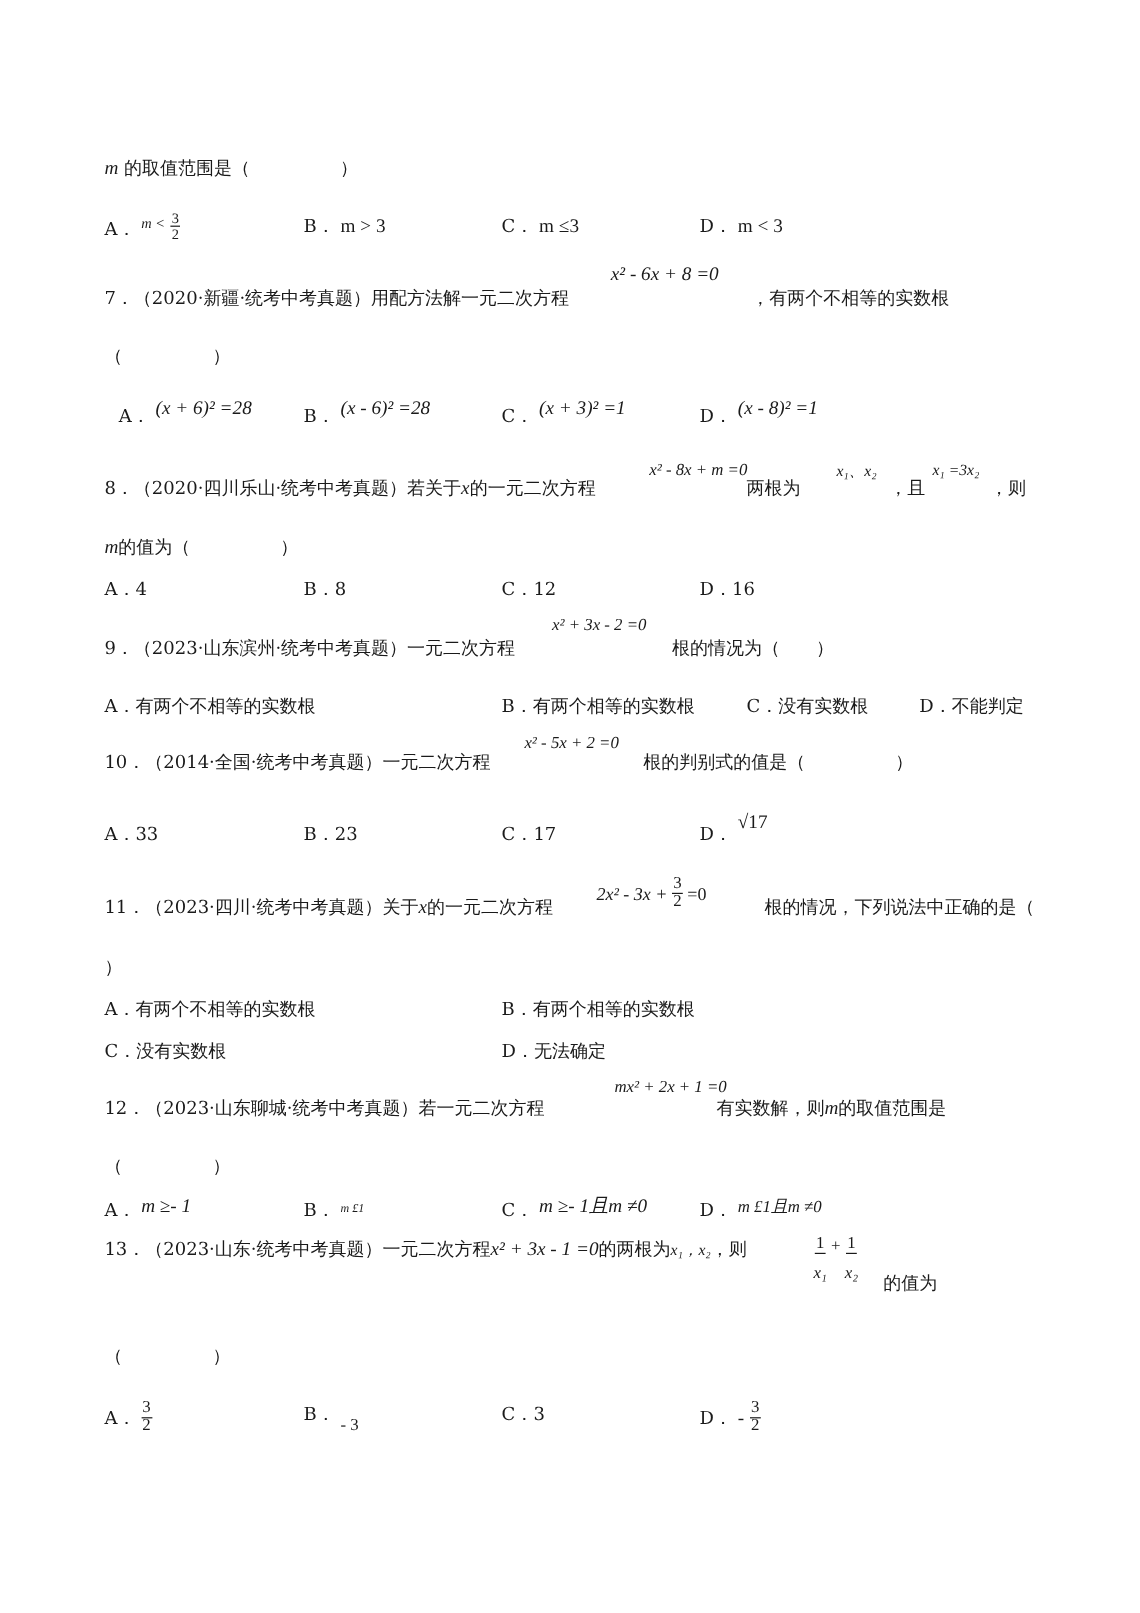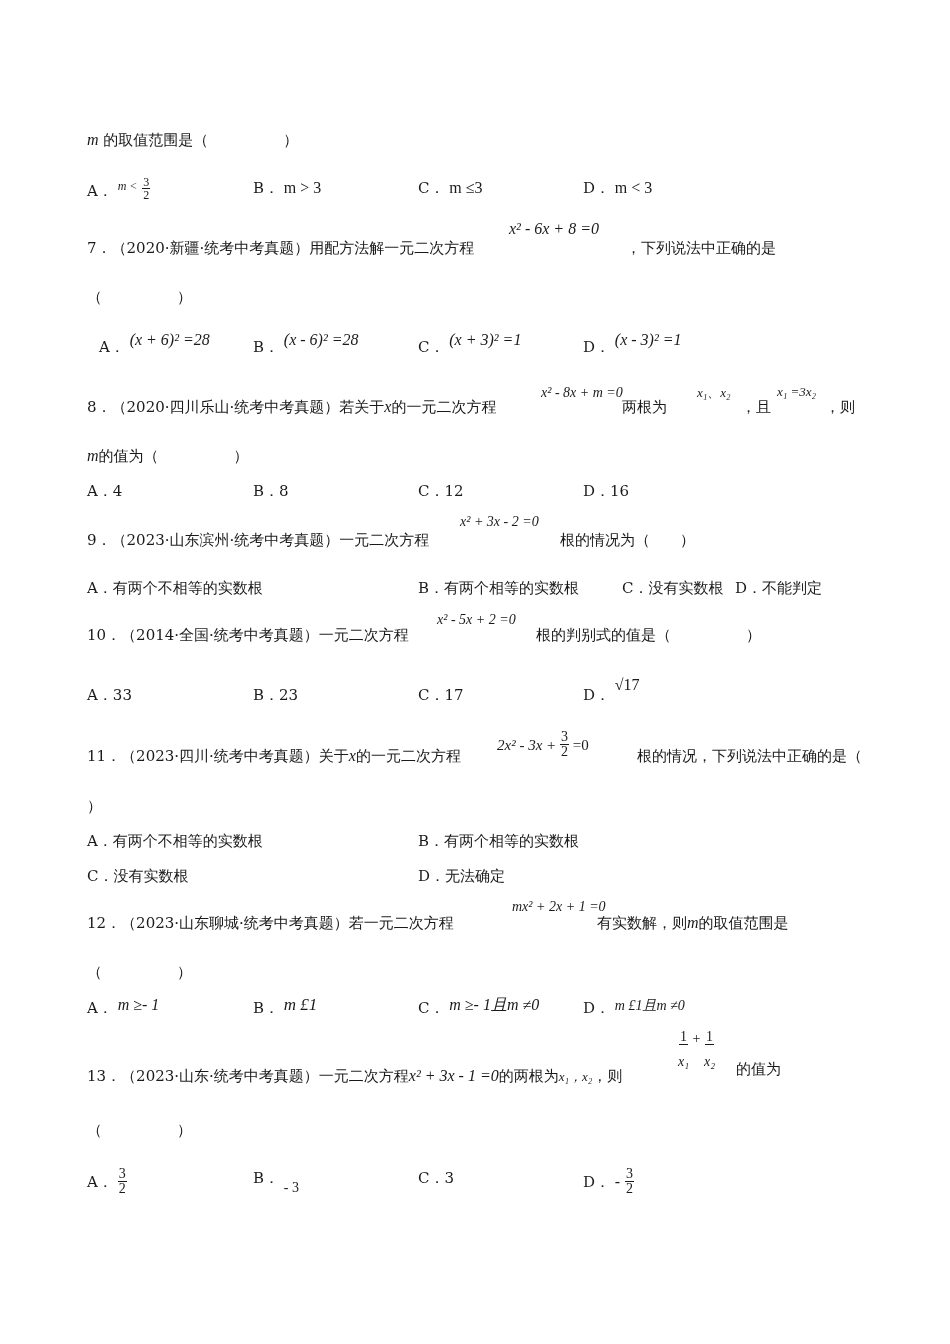--- a/index.html
+++ b/index.html
@@ -42,37 +42,37 @@
 </div>
 <div class="opt" style="left:583px; top:178px">
   <span>D．</span>
   <span class="m">m &lt; 3</span>
 </div>
 
 <div class="line" style="top:238px">
   <span>7．</span><span>（2020·新疆·统考中考真题）</span><span>用配方法解一元二次方程</span>
 </div>
 <div class="math mi" style="left:509px; top:220px">x² - 6x + 8 =0</div>
-<div class="abs" style="left:626px; top:238px">，下列说法中正确的是</div>
+<div class="abs" style="left:626px; top:238px">，有两个不相等的实数根</div>
 <div class="line" style="top:287px">（　　　　　）</div>
 <div class="opt" style="left:99px; top:330px">
   <span style="position:relative; top:7px">A．</span>
   <span class="m mi">(x + 6)² =28</span>
 </div>
 <div class="opt" style="left:253px; top:330px">
   <span style="position:relative; top:7px">B．</span>
   <span class="m mi">(x - 6)² =28</span>
 </div>
 <div class="opt" style="left:418px; top:330px">
   <span style="position:relative; top:7px">C．</span>
   <span class="m mi">(x + 3)² =1</span>
 </div>
 <div class="opt" style="left:583px; top:330px">
   <span style="position:relative; top:7px">D．</span>
-  <span class="m mi">(x - 3)² =1</span>
+  <span class="m mi">(x - 8)² =1</span>
 </div>
 
 <div class="line" style="top:397px">
   <span>8．</span><span>（2020·四川乐山·统考中考真题）</span><span>若关于</span><span class="m mi">x</span><span>的一元二次方程</span>
 </div>
 <div class="math mi" style="left:541px; top:385px; font-size:14px">x² - 8x + m =0</div>
 <div class="abs" style="left:622px; top:397px">两根为</div>
 <div class="math mi" style="left:697px; top:384px; font-size:13px">x₁、x₂</div>
 <div class="abs" style="left:741px; top:397px">，且</div>
 <div class="math mi" style="left:777px; top:384px; font-size:13px">x₁ =3x₂</div>
@@ -100,21 +100,21 @@
 <div class="abs" style="left:560px; top:530px">根的情况为（　　）</div>
 <div class="opt" style="left:87px; top:578px">
   <span>A．</span><span>有两个不相等的实数根</span>
 </div>
 <div class="opt" style="left:418px; top:578px">
   <span>B．</span><span>有两个相等的实数根</span>
 </div>
 <div class="opt" style="left:622px; top:578px">
   <span>C．</span><span>没有实数根</span>
 </div>
-<div class="opt" style="left:735px; top:578px">
+<div class="opt" style="left:766px; top:578px">
   <span>D．</span><span>不能判定</span>
 </div>
 
 <div class="line" style="top:625px">
   <span>10．</span><span>（2014·全国·统考中考真题）</span><span>一元二次方程</span>
 </div>
 <div class="math mi" style="left:437px; top:612px; font-size:14px">x² - 5x + 2 =0</div>
 <div class="abs" style="left:536px; top:625px">根的判别式的值是（　　　　　）</div>
 <div class="opt" style="left:87px; top:685px">
   <span>A．</span><span>33</span>
@@ -163,32 +163,32 @@
 <div class="abs" style="left:597px; top:913px">
   <span>有实数解，则</span><span class="m mi">m</span><span>的取值范围是</span>
 </div>
 <div class="line" style="top:962px">（　　　　　）</div>
 <div class="opt" style="left:87px; top:998px">
   <span>A．</span>
   <span class="m mi" style="position:relative; top:-3px">m ≥- 1</span>
 </div>
 <div class="opt" style="left:253px; top:998px">
   <span>B．</span>
-  <span class="m mi" style="font-size:17px; position:relative; top:-3px">m £1</span>
+  <span class="m mi" style="font-size:10px; position:relative; top:-3px">m £1</span>
 </div>
 <div class="opt" style="left:418px; top:998px">
   <span>C．</span>
   <span class="m mi" style="position:relative; top:-3px">m ≥- 1且m ≠0</span>
 </div>
 <div class="opt" style="left:583px; top:998px">
   <span>D．</span>
   <span class="m mi" style="font-size:14px; position:relative; top:-3px">m £1且m ≠0</span>
 </div>
 
-<div class="line" style="top:1066px">
+<div class="line" style="top:1031px">
   <span>13．</span><span>（2023·山东·统考中考真题）</span><span>一元二次方程</span><span class="m mi">x² + 3x - 1 =0</span><span>的两根为</span><span class="m mi" style="font-size:13px">x₁，x₂</span><span>，则</span>
 </div>
 <div class="math mi" style="left:678px; top:1030px; font-size:14px">
   <span class="frac">
       <span class="num" style="font-style:normal">1</span>
       <span style="padding-top:10px">x₁</span>
     </span>
   <span style="font-style:normal; vertical-align: 10px">+</span>
   <span class="frac">
       <span class="num" style="font-style:normal">1</span>

